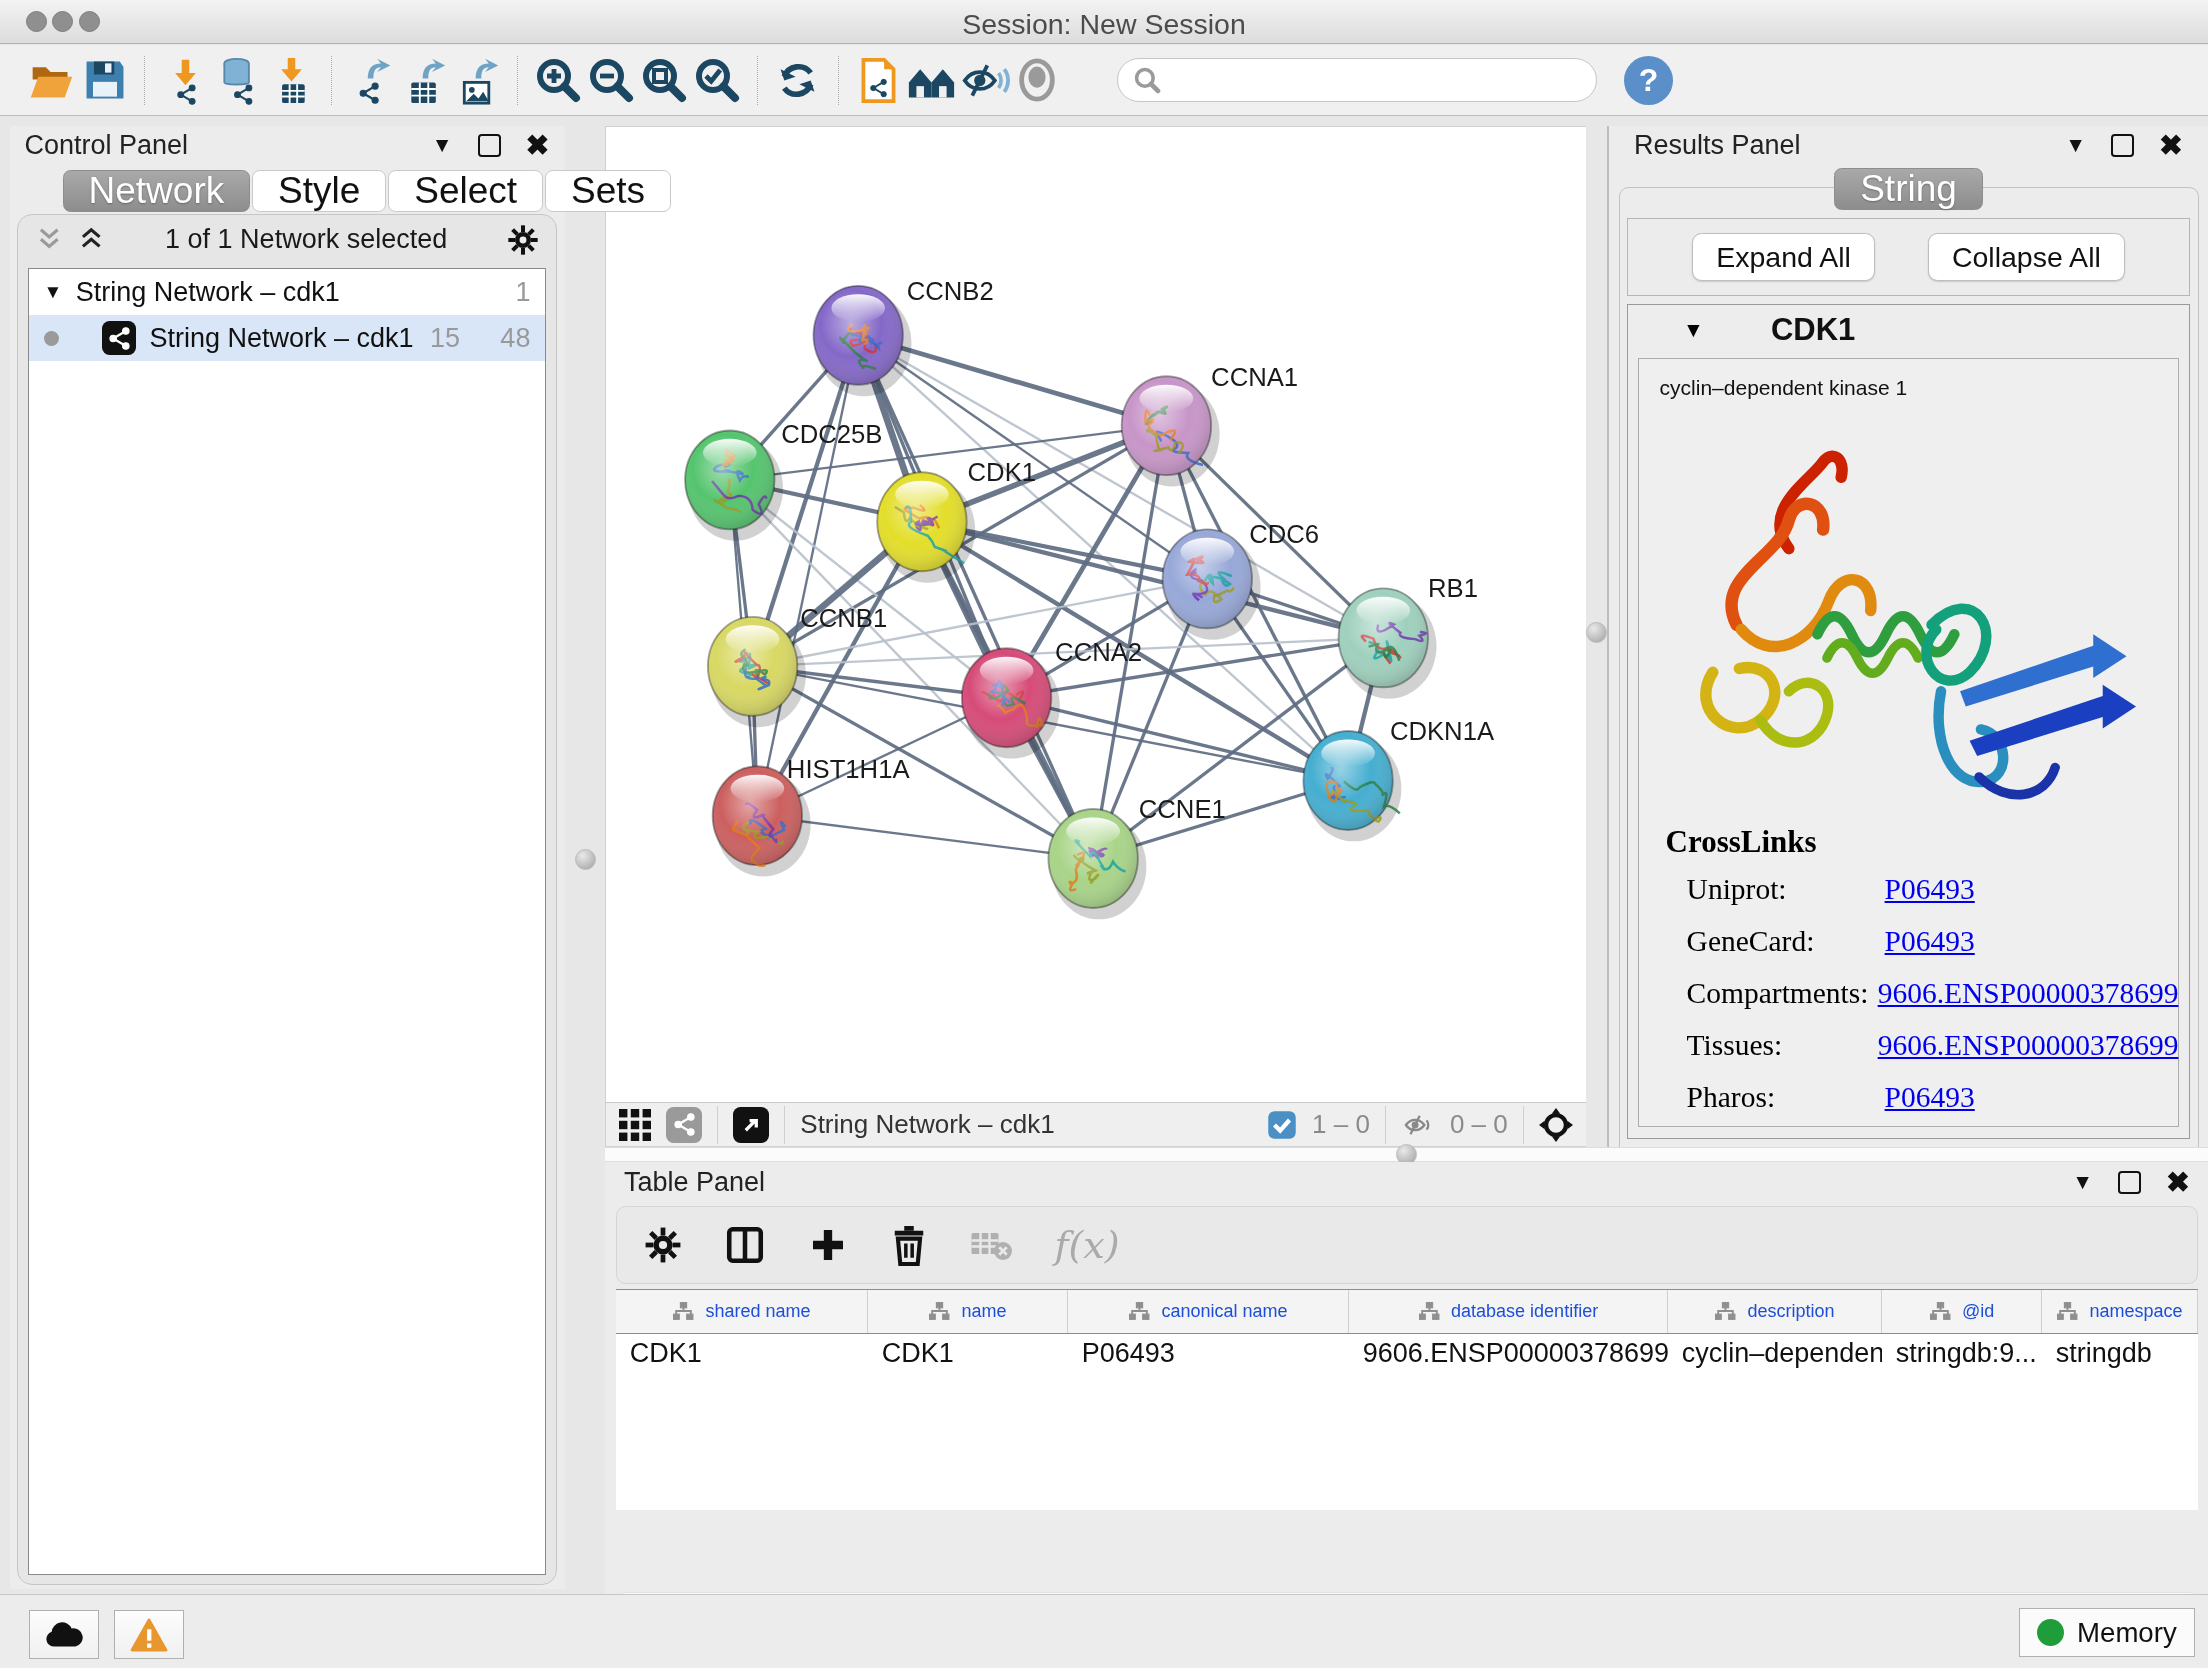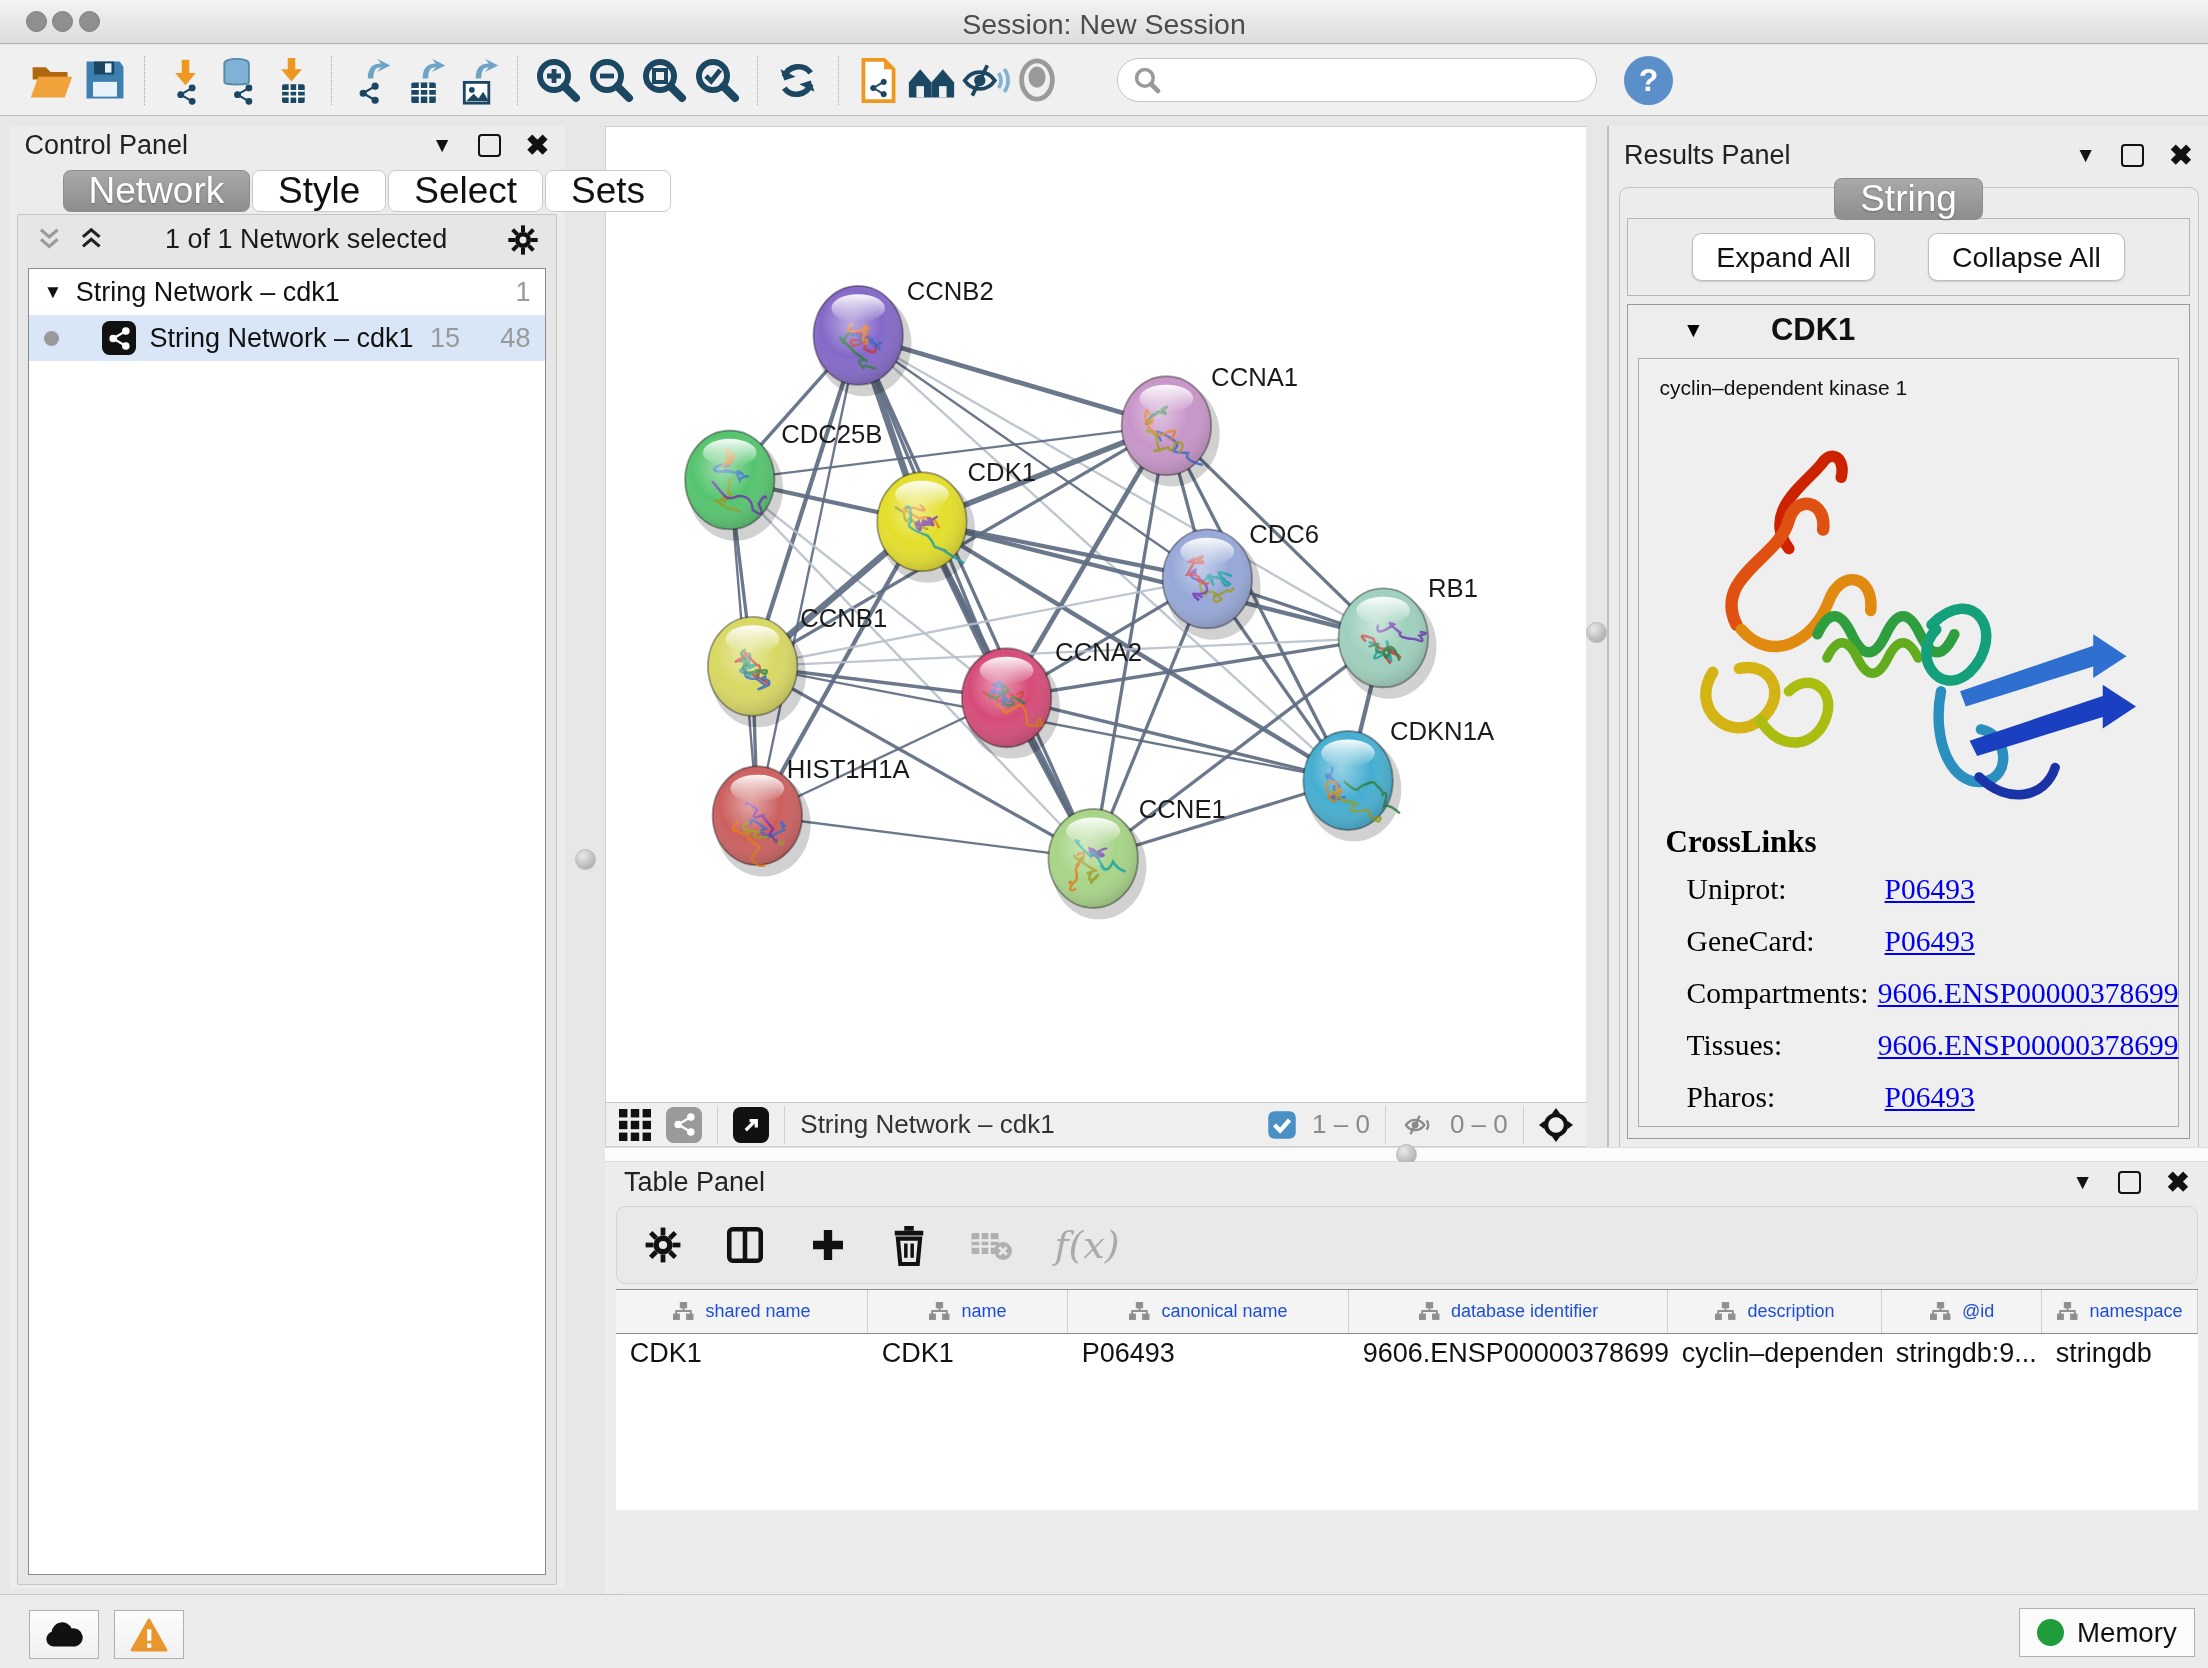--- a/index.html
+++ b/index.html
@@ -33,21 +33,21 @@
   .tab { height:42px; padding:0 25px; display:flex; align-items:center; justify-content:center;
     font-size:37px; border:1px solid #c9c9c9; background:#fff; color:#111; border-radius:7.6px; }
   .tab.active { background:linear-gradient(#a9a9a9,#8d8d8d); color:#fff; border-color:#8d8d8d;
     text-shadow:0 1px 1.9px rgba(0,0,0,.3); }
 
   
   .control-panel { position:absolute; left:9.5px; top:126px; width:555px; height:1463px; background:#ececec; }
   .cp-header { height:38px; display:flex; align-items:center; padding:0 15px; justify-content:space-between; }
   .cp-tabs { position:relative; z-index:2; display:flex; gap:1.9px; padding-left:53px; margin-top:5.7px; }
   .cp-box { position:absolute; left:7.6px; right:7.6px; top:88px; bottom:3.8px; background:#e6e6e6;
-    border:1.9px solid #c6c6c6; border-radius:2px; }
+    border:1.9px solid #c6c6c6; border-radius:15px; }
   .cp-statusrow { height:49px; display:flex; align-items:center; padding:0 17px; gap:13.3px; }
   .cp-status-text { flex:1; text-align:center; font-size:27px; color:#1a1a1a; }
   .cp-list { position:absolute; left:9.5px; right:9.5px; top:53px; bottom:9.5px; background:#fff;
     border:1.9px solid #8a8a8a; overflow:hidden; }
   .net-row { height:46px; display:flex; align-items:center; font-size:27px; color:#111; padding:0 15px; gap:13.3px; }
   .net-row .count { color:#999; margin-left:auto; }
   .net-row.child { background:#d9e6f8; }
   .string-app-ic { width:34px; height:34px; background:#111; border-radius:7.6px;
     display:flex; align-items:center; justify-content:center; }
 
@@ -65,21 +65,21 @@
 
   .h-splitter { position:absolute; left:605px; top:1147px; width:1604px; height:15px; background:#fbfbfb;
     border-top:1px solid #ddd; border-bottom:1px solid #ddd; }
   .knob { width:21px; height:21px; border-radius:50%; background:radial-gradient(circle at 35% 30%, #e9e9e9, #9f9f9f); border:1px solid #bbb; }
   .v-divider-l { position:absolute; left:565px; top:126px; width:40px; height:1021px; background:#e7e7e7; }
   .v-divider-r { position:absolute; left:1586px; top:126px; width:23px; height:1037px; background:#e7e7e7;
     border-right:2.9px double #bdbdbd; }
 
   
   .results-panel { position:absolute; left:1609px; top:126px; width:599px; height:1037px; background:#ececec; }
-  .rp-header { height:38px; display:flex; align-items:center; padding:0 15px; justify-content:space-between;margin-top:10px; }
+  .rp-header { height:38px; display:flex; align-items:center; padding:0 25px; justify-content:space-between; }
   .rp-tab-wrap { position:relative; z-index:2; display:flex; justify-content:center; margin-top:3.8px; }
   .rp-box { position:absolute; left:9.5px; right:9.5px; top:61px; bottom:3.8px; background:#ececec;
     border:1.9px solid #c2c2c2; border-radius:9.5px; }
   .rp-subbox-a { position:absolute; left:7.6px; right:7.6px; top:30px; height:78px; border:1.9px solid #b5b5b5;
     display:flex; align-items:center; justify-content:center; gap:53px; }
   .rp-btn { min-width:171px; height:48px; background:#fff; border:1px solid #bdbdbd; border-radius:9.5px;
     box-shadow:0 1px 1.9px rgba(0,0,0,.15); font-size:28.5px; color:#111; display:flex; align-items:center;
     justify-content:center; padding:0 23px; }
   .rp-subbox-b { position:absolute; left:7.6px; right:7.6px; top:116px; bottom:19px; border:1.9px solid #9a9a9a; background:#ededed; }
   .rp-entry-head { height:49px; display:flex; align-items:center; gap:67px; padding-left:55px; }

